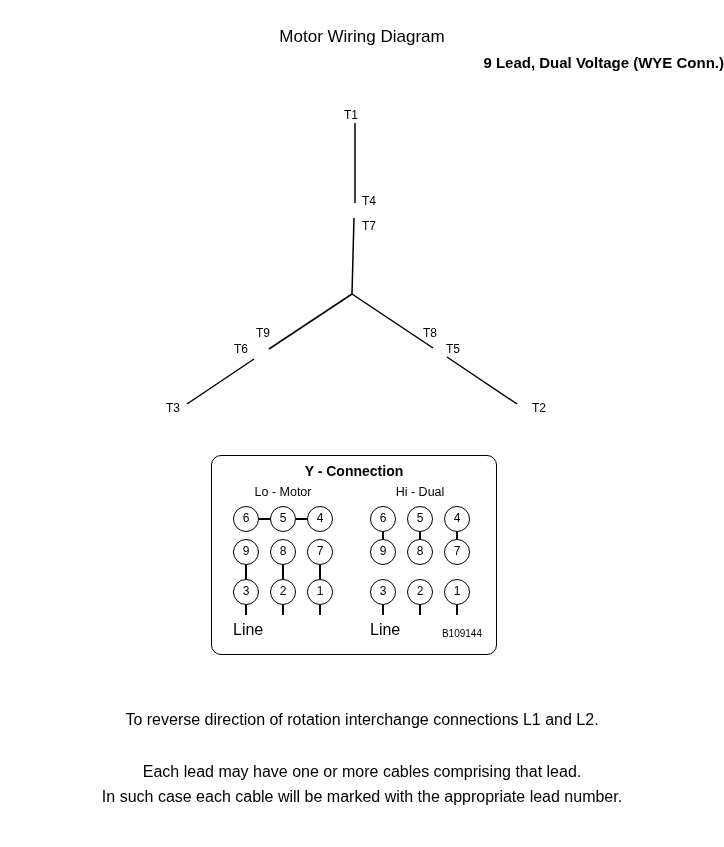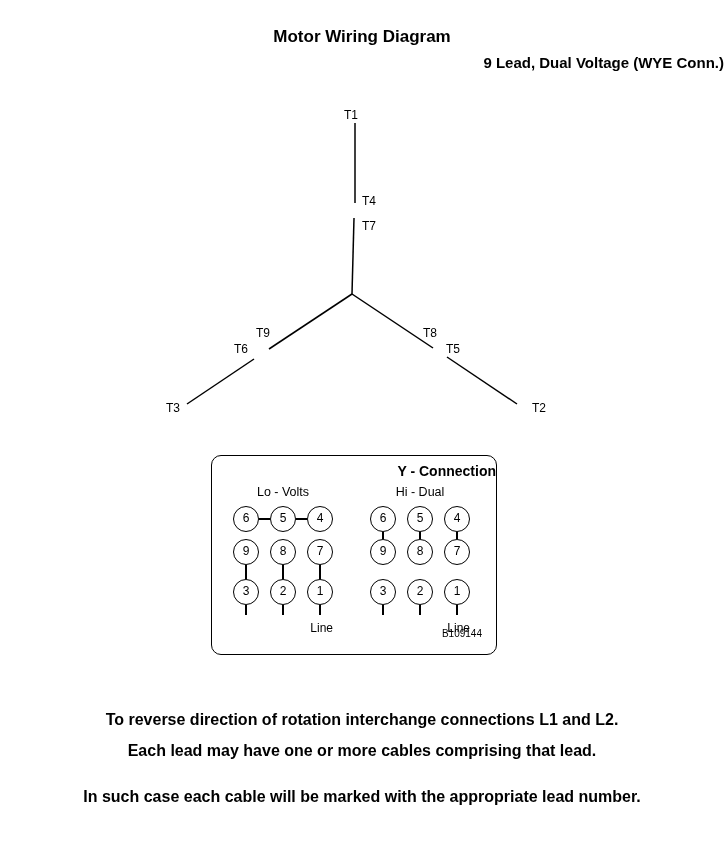--- a/index.html
+++ b/index.html
@@ -13,21 +13,21 @@
     width: 724px;
     height: 847px;
     background: #ffffff;
     overflow: hidden;
   }
   .title {
     position: absolute;
     top: 27px; left: 0; width: 100%;
     text-align: center;
     font-size: 17px;
-    font-weight: bold;
+    font-weight: normal;
   }
   .subtitle {
     position: absolute;
     top: 54px; left: 0; width: 100%;
     text-align: right;
     font-size: 15px;
     font-weight: bold;
   }
   .wye-svg {
     position: absolute;
@@ -42,21 +42,21 @@
     position: absolute;
     left: 211px; top: 455px;
     width: 286px; height: 200px;
     border: 1.5px solid #000000;
     border-radius: 10px;
     background: #ffffff;
   }
   .box-title {
     position: absolute;
     top: 7px; left: 0; width: 100%;
-    text-align: right;
+    text-align: center;
     font-size: 14px;
     font-weight: bold;
   }
   .volt-label {
     position: absolute;
     top: 29px;
     width: 100px;
     text-align: center;
     font-size: 12.5px;
   }
@@ -79,37 +79,36 @@
     font-size: 12px;
     background: #ffffff;
   }
   .conn {
     position: absolute;
     background: #000000;
   }
   .line-label {
     position: absolute;
     top: 115px; left: 0; width: 100%;
-    text-align: right;
-    font-size: 12px;
+    text-align: left;
+    font-size: 16px;
   }
   .fig-num {
     position: absolute;
     top: 172px; right: 14px;
     font-size: 10px;
   }
   .note {
     position: absolute;
     left: 0; width: 100%;
     text-align: center;
     font-size: 16px;
-    font-weight: bold;
   }
   .note.n1 { top: 711px; }
-  .note.n2 { top: 742px; }
+  .note.n2 { top: 763px; }
   .note.n3 { top: 788px; }
 </style>
 </head>
 <body>
 
 <div class="page">
 
   <div class="title">Motor Wiring Diagram</div>
   <div class="subtitle">9 Lead, Dual Voltage (WYE Conn.)</div>
 
@@ -130,21 +129,21 @@
       <text x="241" y="353" text-anchor="middle">T6</text>
       <text x="166" y="412">T3</text>
       <text x="430" y="337" text-anchor="middle">T8</text>
       <text x="453" y="353" text-anchor="middle">T5</text>
       <text x="532" y="412">T2</text>
     </g>
   </svg>
 
   <div class="conn-box">
     <div class="box-title">Y - Connection</div>
-    <div class="volt-label lo">Lo - Volts</div>
+    <div class="volt-label lo">Lo - Motor</div>
     <div class="volt-label hi">Hi - Dual</div>
 
     <div class="term-grid lo">
       <div class="circle" style="left:0;top:0">6</div>
       <div class="circle" style="left:37px;top:0">5</div>
       <div class="circle" style="left:74px;top:0">4</div>
       <div class="circle" style="left:0;top:33px">9</div>
       <div class="circle" style="left:37px;top:33px">8</div>
       <div class="circle" style="left:74px;top:33px">7</div>
       <div class="circle" style="left:0;top:73px">3</div>

